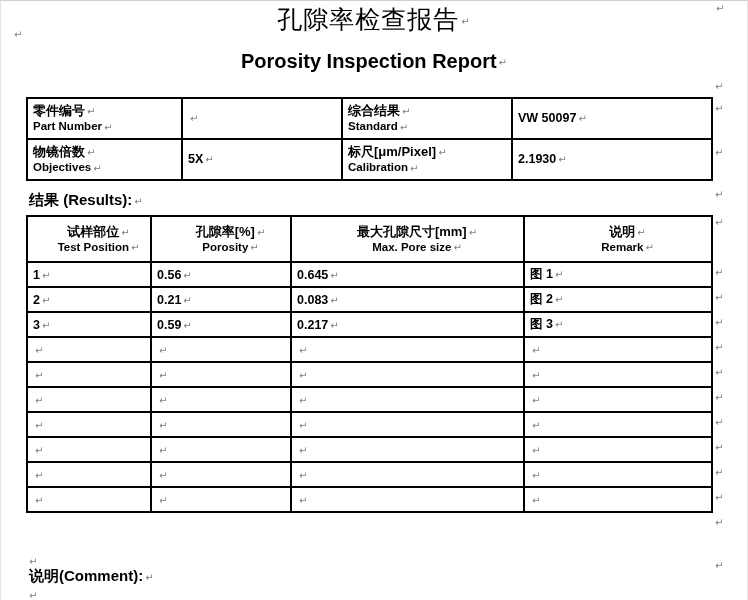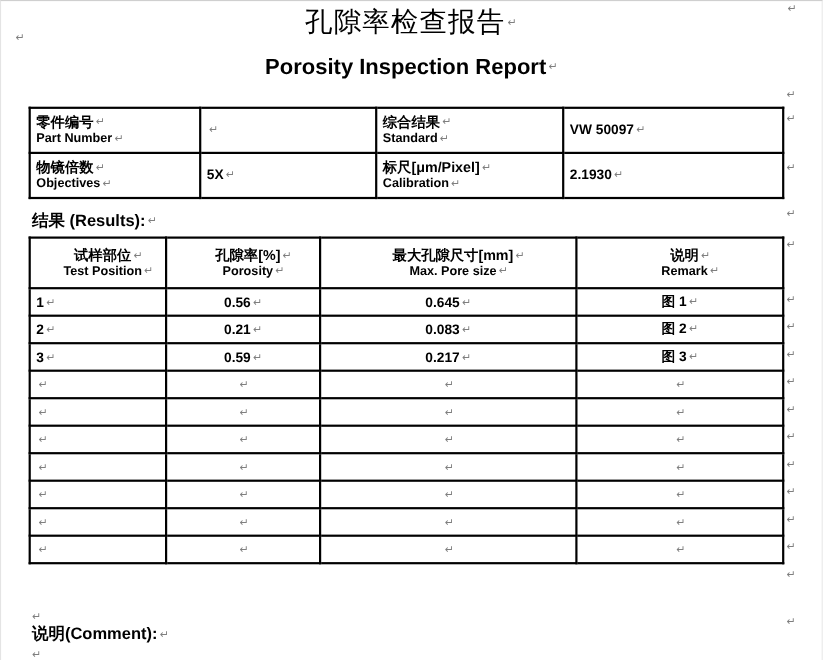--- a/index.html
+++ b/index.html
@@ -11,21 +11,21 @@
   .title-cn{position:absolute;left:0;right:0;top:2px;text-align:center;
             font-family:"DejaVu Serif",serif;font-size:25px;letter-spacing:1px;}
   .title-en{position:absolute;left:0;right:0;top:33px;text-align:center;font-weight:bold;font-size:20px;margin-top:16px;}
   .sec-label{position:absolute;font-weight:bold;font-size:15px;}
   .tbl{position:absolute;border-collapse:collapse;table-layout:fixed;}
   .tbl td{border:2px solid #000;font-weight:bold;padding:0 5px;vertical-align:middle;overflow:hidden;}
   .ln{line-height:1.32;white-space:nowrap;}
   .cn{font-size:13px;}
   .en{font-size:11.5px;}
   .val{font-size:12.5px;}
-  .results-tbl td{text-align:center;font-size:12.5px;}
+  .results-tbl td{font-size:12.5px;}
   .results-tbl td.pos{text-align:left;}
   .results-tbl .hdr td{text-align:center;padding-left:24px;}
   .overall-content{text-align:left;}
   .overall-content .ln{font-size:13.5px;}
 </style>
 </head>
 <body>
 
 <div class="page">
 

